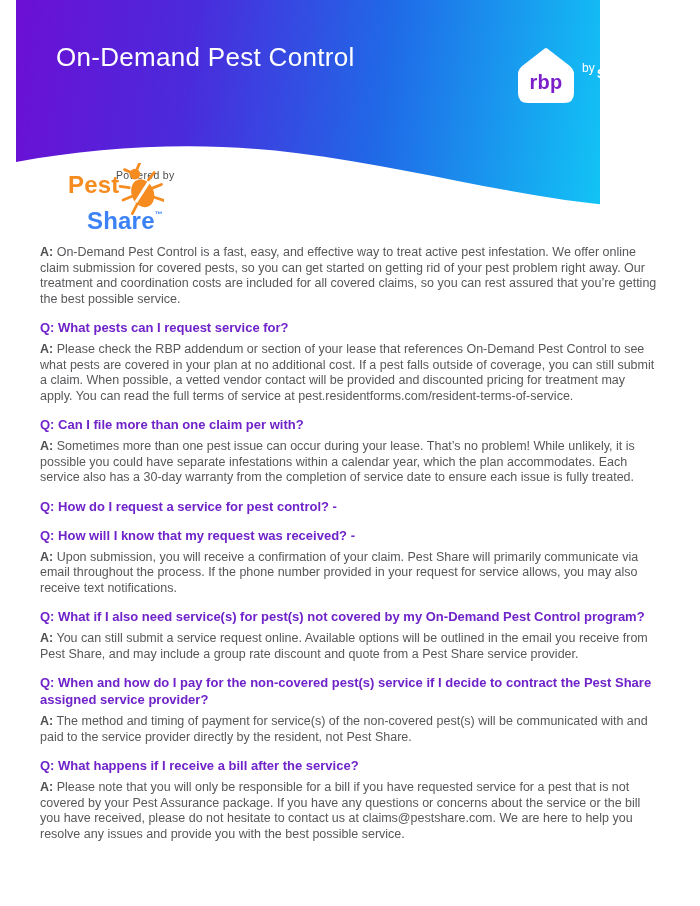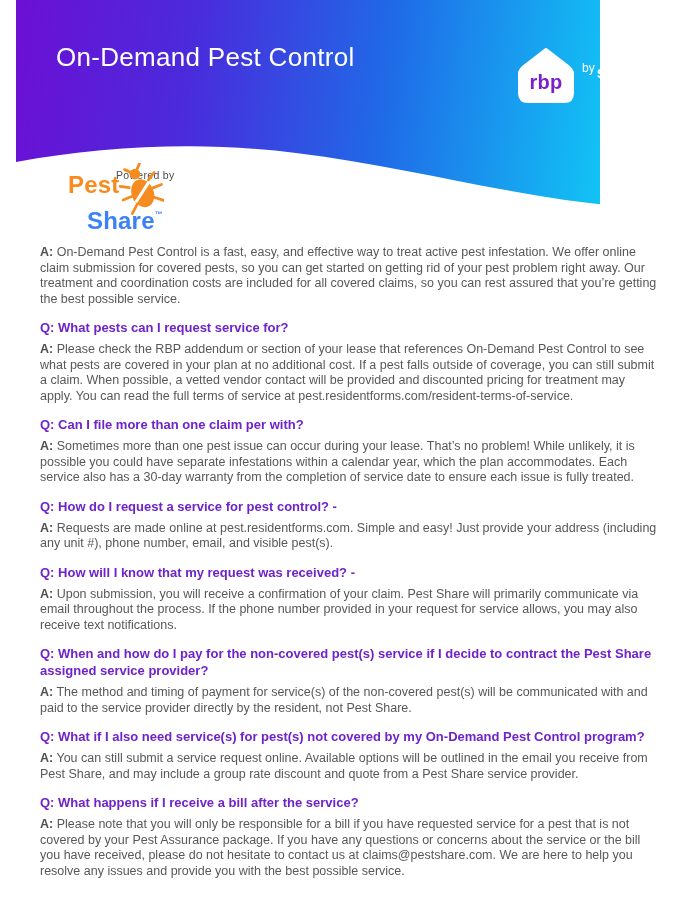--- a/index.html
+++ b/index.html
@@ -124,36 +124,35 @@
       <div class="faq-a"><span class="a-prefix">A:</span> <span>Please check the RBP addendum or section of your lease that references On-Demand Pest Control to see what pests are covered in your plan at no additional cost. If a pest falls outside of coverage, you can still submit a claim. When possible, a vetted vendor contact will be provided and discounted pricing for treatment may apply. You can read the full terms of service at pest.residentforms.com/resident-terms-of-service.</span></div>
     </div>
 
     <div class="faq-item">
       <div class="faq-q">Q: Can I file more than one claim per with?</div>
       <div class="faq-a"><span class="a-prefix">A:</span> <span>Sometimes more than one pest issue can occur during your lease. That’s no problem! While unlikely, it is possible you could have separate infestations within a calendar year, which the plan accommodates. Each service also has a 30-day warranty from the completion of service date to ensure each issue is fully treated.</span></div>
     </div>
 
     <div class="faq-item">
       <div class="faq-q">Q: How do I request a service for pest control? -</div>
-      <div class="faq-a"><span class="a-prefix">A:</span> <span>Requests are made online at pest.residentforms.com. Simple and easy! Just provide your address (including any unit #), phone number, email, and visible pest(s).</span></div>
     </div>
 
     <div class="faq-item">
       <div class="faq-q">Q: How will I know that my request was received? -</div>
       <div class="faq-a"><span class="a-prefix">A:</span> <span>Upon submission, you will receive a confirmation of your claim. Pest Share will primarily communicate via email throughout the process. If the phone number provided in your request for service allows, you may also receive text notifications.</span></div>
     </div>
 
     <div class="faq-item">
-      <div class="faq-q">Q: When and how do I pay for the non-covered pest(s) service if I decide to contract the Pest Share assigned service provider?</div>
-      <div class="faq-a"><span class="a-prefix">A:</span> <span>The method and timing of payment for service(s) of the non-covered pest(s) will be communicated with and paid to the service provider directly by the resident, not Pest Share.</span></div>
+      <div class="faq-q">Q: What if I also need service(s) for pest(s) not covered by my On-Demand Pest Control program?</div>
+      <div class="faq-a"><span class="a-prefix">A:</span> <span>You can still submit a service request online. Available options will be outlined in the email you receive from Pest Share, and may include a group rate discount and quote from a Pest Share service provider.</span></div>
     </div>
 
     <div class="faq-item">
-      <div class="faq-q">Q: What if I also need service(s) for pest(s) not covered by my On-Demand Pest Control program?</div>
-      <div class="faq-a"><span class="a-prefix">A:</span> <span>You can still submit a service request online. Available options will be outlined in the email you receive from Pest Share, and may include a group rate discount and quote from a Pest Share service provider.</span></div>
+      <div class="faq-q">Q: When and how do I pay for the non-covered pest(s) service if I decide to contract the Pest Share assigned service provider?</div>
+      <div class="faq-a"><span class="a-prefix">A:</span> <span>The method and timing of payment for service(s) of the non-covered pest(s) will be communicated with and paid to the service provider directly by the resident, not Pest Share.</span></div>
     </div>
 
     <div class="faq-item">
       <div class="faq-q">Q: What happens if I receive a bill after the service?</div>
       <div class="faq-a"><span class="a-prefix">A:</span> <span>Please note that you will only be responsible for a bill if you have requested service for a pest that is not covered by your Pest Assurance package. If you have any questions or concerns about the service or the bill you have received, please do not hesitate to contact us at claims@pestshare.com. We are here to help you resolve any issues and provide you with the best possible service.</span></div>
     </div>
 
   </div>
 </div>
 

